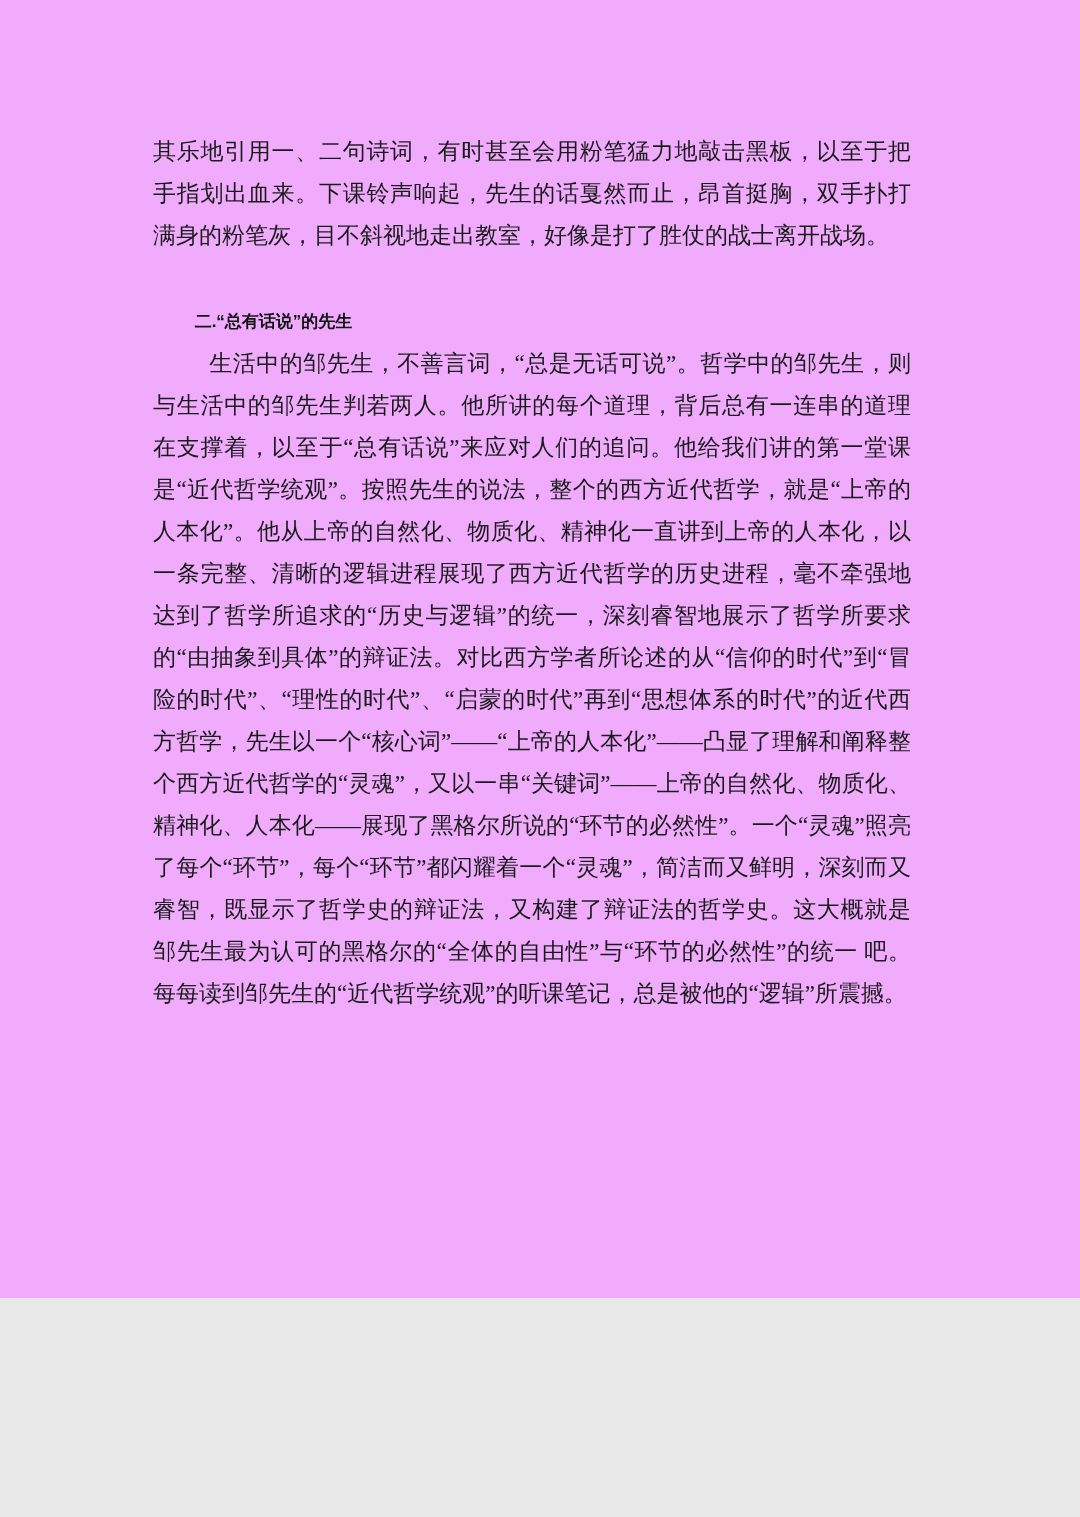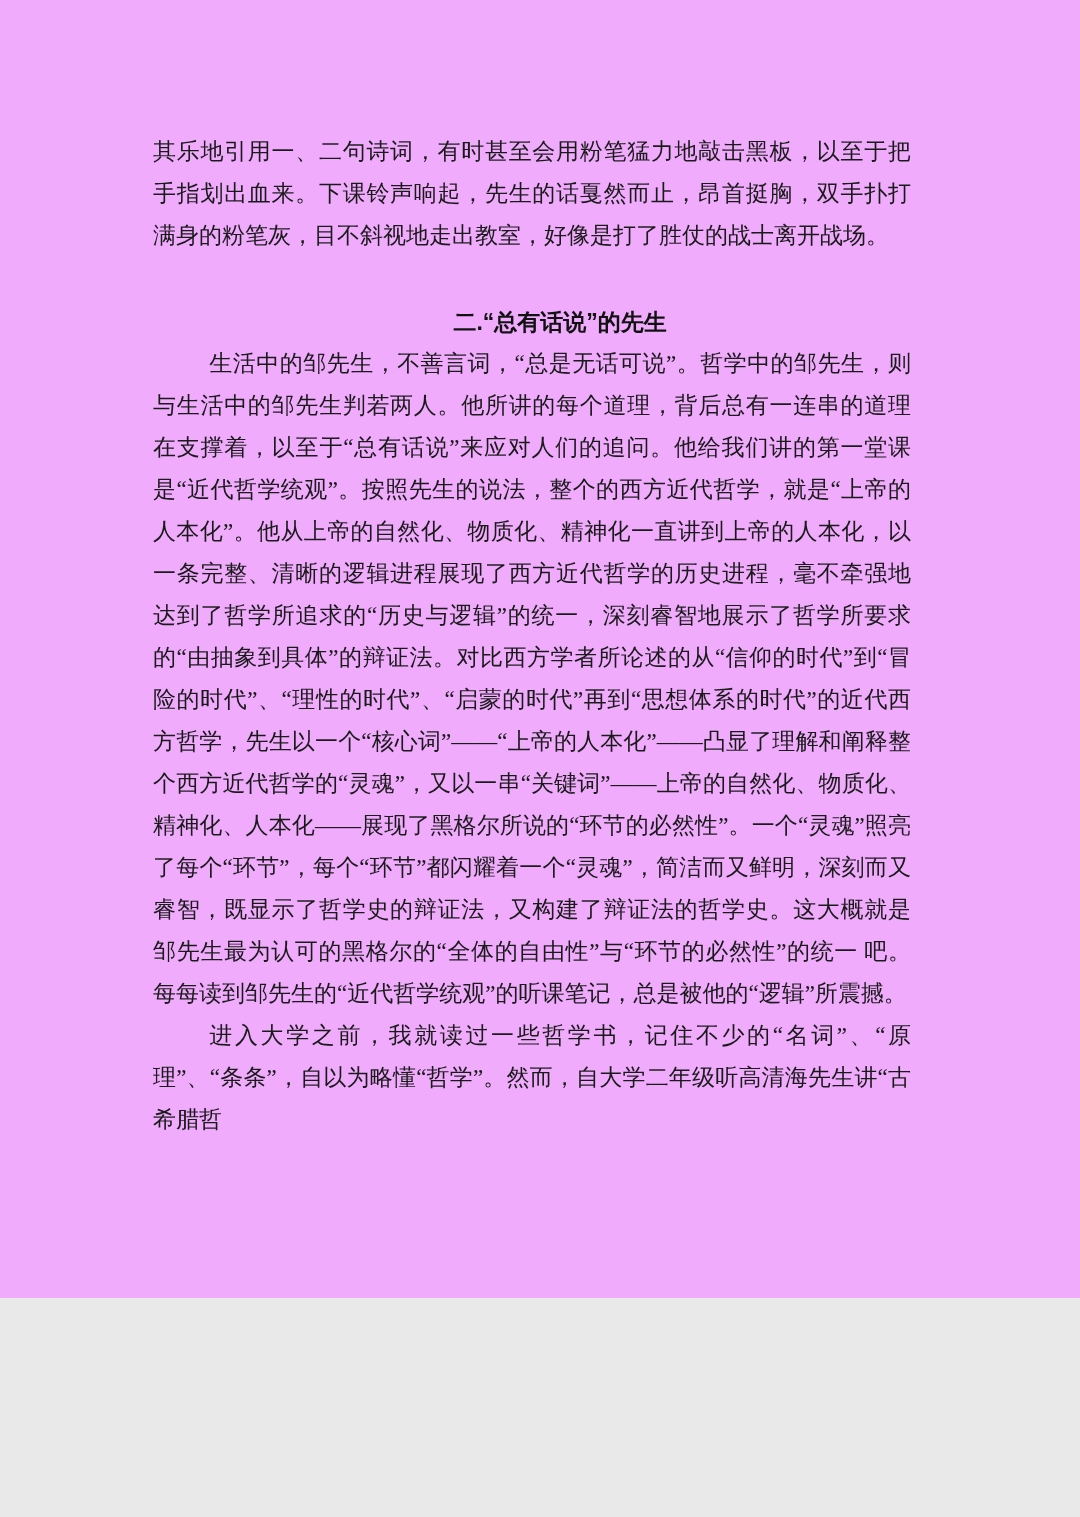--- a/index.html
+++ b/index.html
@@ -31,40 +31,39 @@
     text-indent: 2.45em;
   }
   .para.no-indent {
     text-indent: 0;
   }
   .section-heading {
     margin: 44px 0 0 0;
     text-indent: 2.45em;
     font-family: "Liberation Sans", "DejaVu Sans", sans-serif;
     font-weight: 700;
-    font-size: 23px;
+    font-size: 17px;
     line-height: 42px;
     color: #111111;
-    text-align: center;
+    text-align: left;
   }
   .footer {
     position: absolute;
     left: 153px;
     top: 1399px;
     width: 758px;
     text-align: center;
     font-size: 22px;
     line-height: 42px;
     color: #222222;
   }
 </style>
 </head>
 <body>
 
 <div class="page">
   <div class="content">
     <p class="para no-indent">其乐地引用一、二句诗词，有时甚至会用粉笔猛力地敲击黑板，以至于把手指划出血来。下课铃声响起，先生的话戛然而止，昂首挺胸，双手扑打满身的粉笔灰，目不斜视地走出教室，好像是打了胜仗的战士离开战场。</p>
     <h2 class="section-heading">二.“总有话说”的先生</h2>
     <p class="para">生活中的邹先生，不善言词，“总是无话可说”。哲学中的邹先生，则与生活中的邹先生判若两人。他所讲的每个道理，背后总有一连串的道理在支撑着，以至于“总有话说”来应对人们的追问。他给我们讲的第一堂课是“近代哲学统观”。按照先生的说法，整个的西方近代哲学，就是“上帝的人本化”。他从上帝的自然化、物质化、精神化一直讲到上帝的人本化，以一条完整、清晰的逻辑进程展现了西方近代哲学的历史进程，毫不牵强地达到了哲学所追求的“历史与逻辑”的统一，深刻睿智地展示了哲学所要求的“由抽象到具体”的辩证法。对比西方学者所论述的从“信仰的时代”到“冒险的时代”、“理性的时代”、“启蒙的时代”再到“思想体系的时代”的近代西方哲学，先生以一个“核心词”——“上帝的人本化”——凸显了理解和阐释整个西方近代哲学的“灵魂”，又以一串“关键词”——上帝的自然化、物质化、精神化、人本化——展现了黑格尔所说的“环节的必然性”。一个“灵魂”照亮了每个“环节”，每个“环节”都闪耀着一个“灵魂”，简洁而又鲜明，深刻而又睿智，既显示了哲学史的辩证法，又构建了辩证法的哲学史。这大概就是邹先生最为认可的黑格尔的“全体的自由性”与“环节的必然性”的统一 吧。每每读到邹先生的“近代哲学统观”的听课笔记，总是被他的“逻辑”所震撼。</p>
-    <p class="para">进入大学之前，我就读过一些哲学书，记住不少的“名词”、“原理”、“条条”，自以为略懂“哲学”。然而，自大学二年级听高清海先生讲“古希腊哲</p>
   </div>
   <div class="footer">2</div>
 </div>
 
 </body></html>

